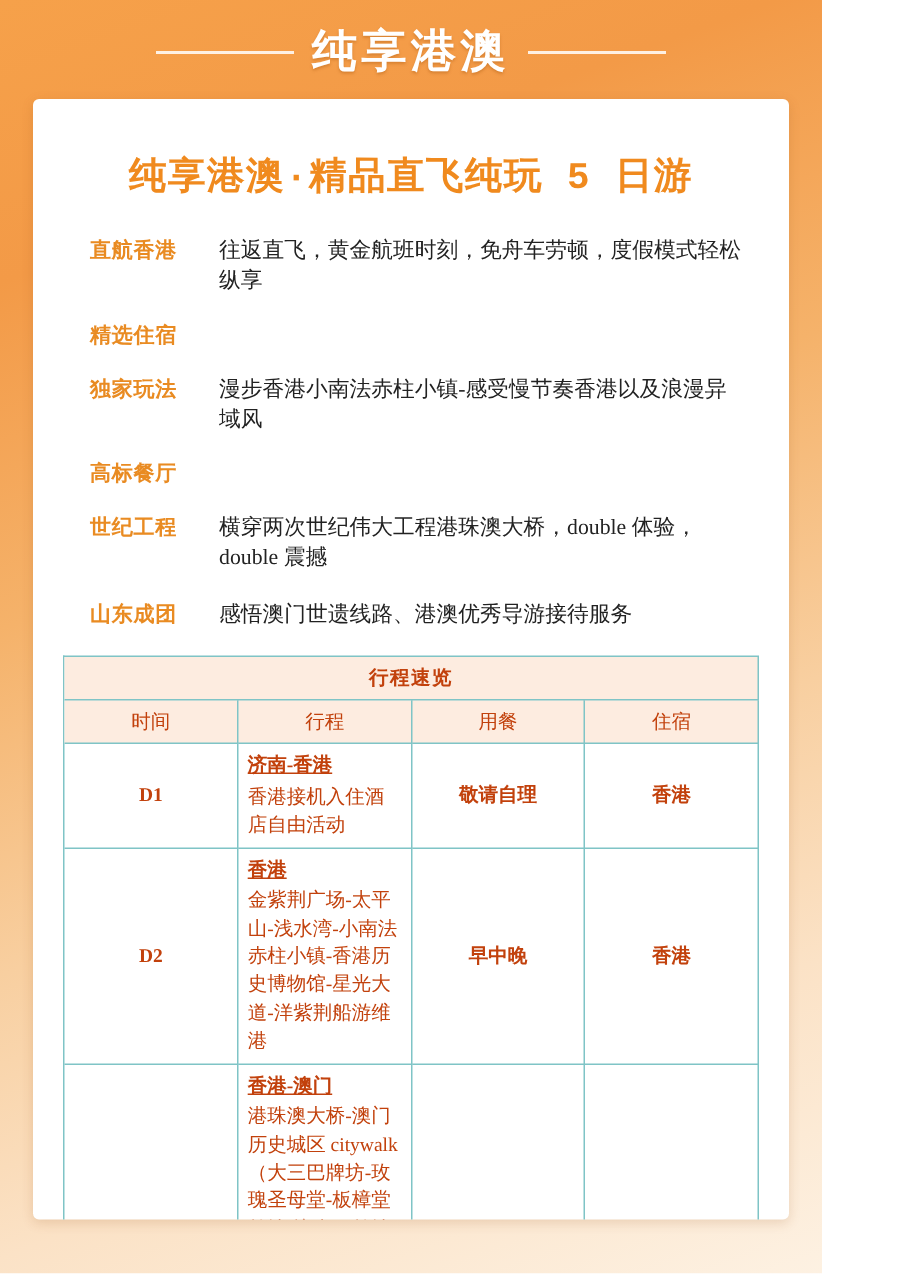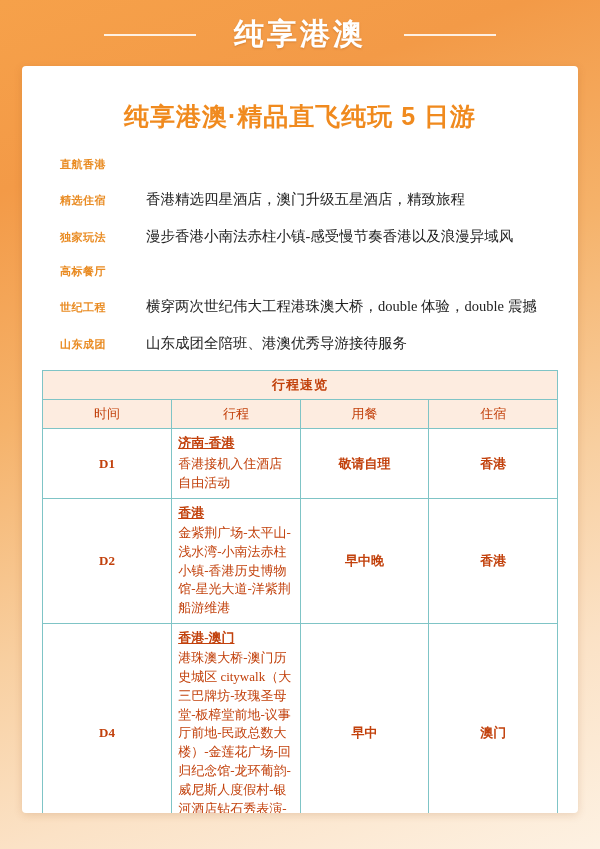--- a/index.html
+++ b/index.html
@@ -8,21 +8,21 @@
   }
   body {
     width: 600px;
     height: 849px;
     font-family: "Liberation Sans", sans-serif;
     background: #ffffff;
     overflow: hidden;
   }
   .poster {
     position: relative;
-    width: 600px;
+    width: 548px;
     height: 849px;
     box-sizing: border-box;
     background: linear-gradient(160deg, #f6a14a 0%, #f39a47 18%, #f5b26a 40%, #f8cfa0 62%, #fbe2c6 80%, #fdf1e2 100%);
     padding: 8px;
   }
   .poster-inner {
     position: relative;
     width: 100%;
     height: 100%;
     box-sizing: border-box;
@@ -61,41 +61,41 @@
     background: #ffffff;
     border-radius: 4px;
     box-shadow: 0 2px 8px rgba(150,80,20,0.18);
     box-sizing: border-box;
     padding: 22px 20px 18px 20px;
     overflow: hidden;
   }
 
   .headline {
     text-align: center;
-    font-family: Liberation Sans, sans-serif;
+    font-family: Liberation Mono, monospace;
     font-size: 25px;
     font-weight: bold;
     color: #f08a1e;
     letter-spacing: 1px;
     margin: 12px 0 24px 0;
   }
 
   .features {
     padding: 0 8px 0 18px;
   }
   .feature-row {
     display: flex;
     align-items: baseline;
     margin-bottom: 17px;
   }
   .feature-label {
     flex: 0 0 auto;
     width: 78px;
     font-family: Liberation Serif, serif;
-    font-size: 11px;
+    font-size: 14px;
     font-weight: bold;
     color: #e98b22;
     letter-spacing: 0.5px;
   }
   .feature-text {
     flex: 1 1 auto;
     font-family: "Liberation Serif", serif;
     font-size: 14.5px;
     color: #222222;
     line-height: 1.4;
@@ -169,39 +169,39 @@
       <span class="brand-rule right"></span>
     </div>
 
     <div class="card">
 
       <div class="headline">纯享港澳·精品直飞纯玩 5 日游</div>
 
       <div class="features">
         <div class="feature-row">
           <div class="feature-label">直航香港</div>
+          <div class="feature-text">往返直飞，黄金航班时刻，免舟车劳顿，度假模式轻松纵享</div>
         </div>
         <div class="feature-row">
           <div class="feature-label">精选住宿</div>
-          <div class="feature-text">香港精选四星酒店，澳门升级五星酒店，精致旅程</div>
         </div>
         <div class="feature-row">
           <div class="feature-label">独家玩法</div>
           <div class="feature-text">漫步香港小南法赤柱小镇-感受慢节奏香港以及浪漫异域风</div>
         </div>
         <div class="feature-row">
           <div class="feature-label">高标餐厅</div>
         </div>
         <div class="feature-row">
           <div class="feature-label">世纪工程</div>
           <div class="feature-text">横穿两次世纪伟大工程港珠澳大桥，double 体验，double 震撼</div>
         </div>
         <div class="feature-row">
           <div class="feature-label">山东成团</div>
-          <div class="feature-text">山东成团全陪班、港澳优秀导游接待服务</div>
+          <div class="feature-text">感悟澳门世遗线路、港澳优秀导游接待服务</div>
         </div>
       </div>
 
       <div class="itinerary">
         <table class="itin">
           <tbody>
             <tr>
               <td class="itin-title" colspan="4">行程速览</td>
             </tr>
             <tr class="itin-head">

